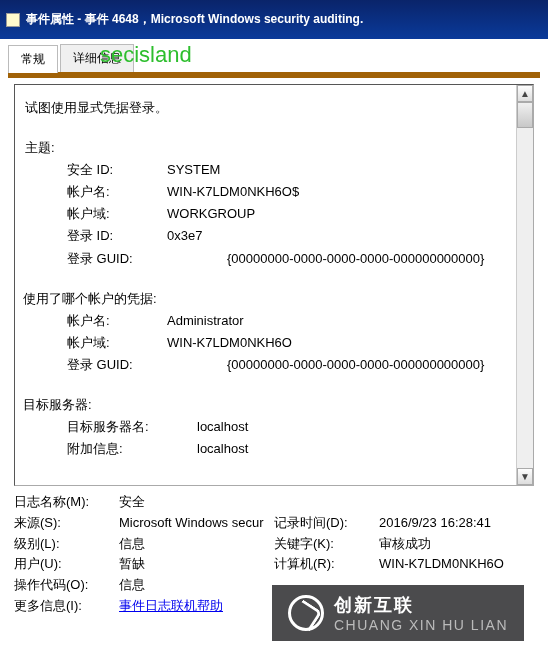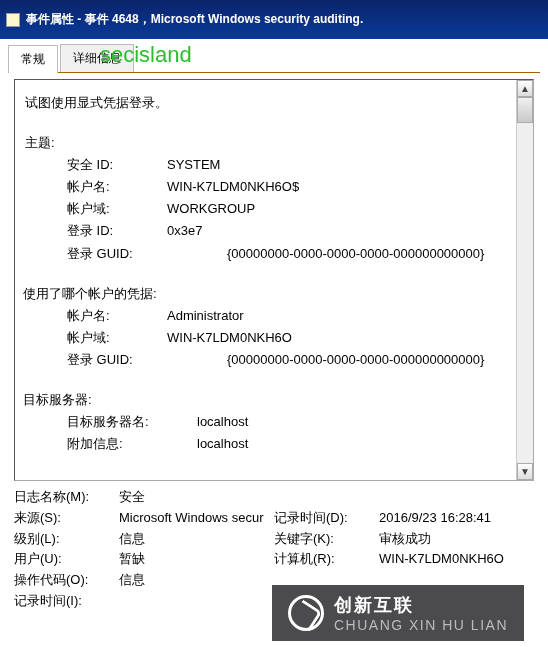--- a/index.html
+++ b/index.html
@@ -24,21 +24,21 @@
       height: 39px;
     }
     .titlebar .icon {
       width: 14px;
       height: 14px;
       background: #fffacd;
       border: 1px solid #999;
     }
     .tabs {
       display: flex;
-      border-bottom: 1px solid #a16207;
+      border-bottom: 6px solid #a16207;
       margin: 5px 8px 0 8px;
       position: relative;
     }
     .tab {
       padding: 5px 12px;
       background: #f0f0f0;
       border: 1px solid #bbb;
       border-bottom: none;
       margin-right: 2px;
       cursor: pointer;
@@ -266,21 +266,22 @@
   </div>
   <div class="meta-row">
     <div class="meta-cell">
       <span class="lbl">操作代码(O):</span>
       <span>信息</span>
     </div>
     <div class="meta-cell"></div>
   </div>
   <div class="meta-row">
     <div class="meta-cell">
-      <span class="lbl">记录时间(I):</span>
+      <span class="lbl">更多信息(I):</span>
+      <span class="link">事件日志联机帮助</span>
     </div>
     <div class="meta-cell"></div>
   </div>
 </div>
 
 <div class="logo-overlay">
   <div class="logo-mark"></div>
   <div>
     <div class="logo-text-top">创新互联</div>
     <div class="logo-text-sub">CHUANG XIN HU LIAN</div>

